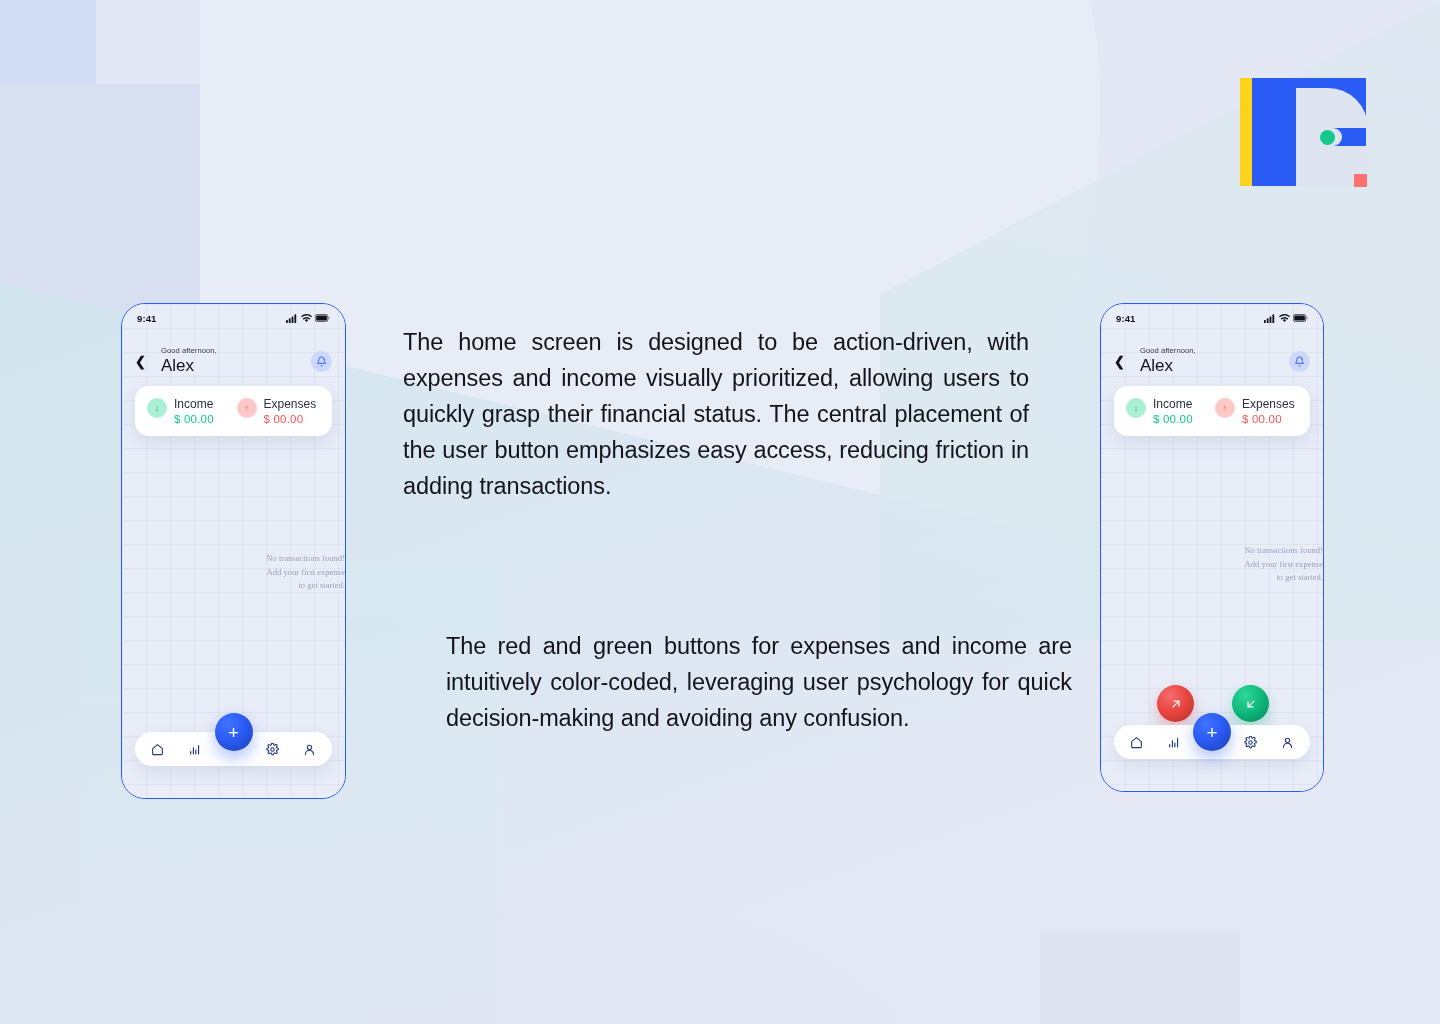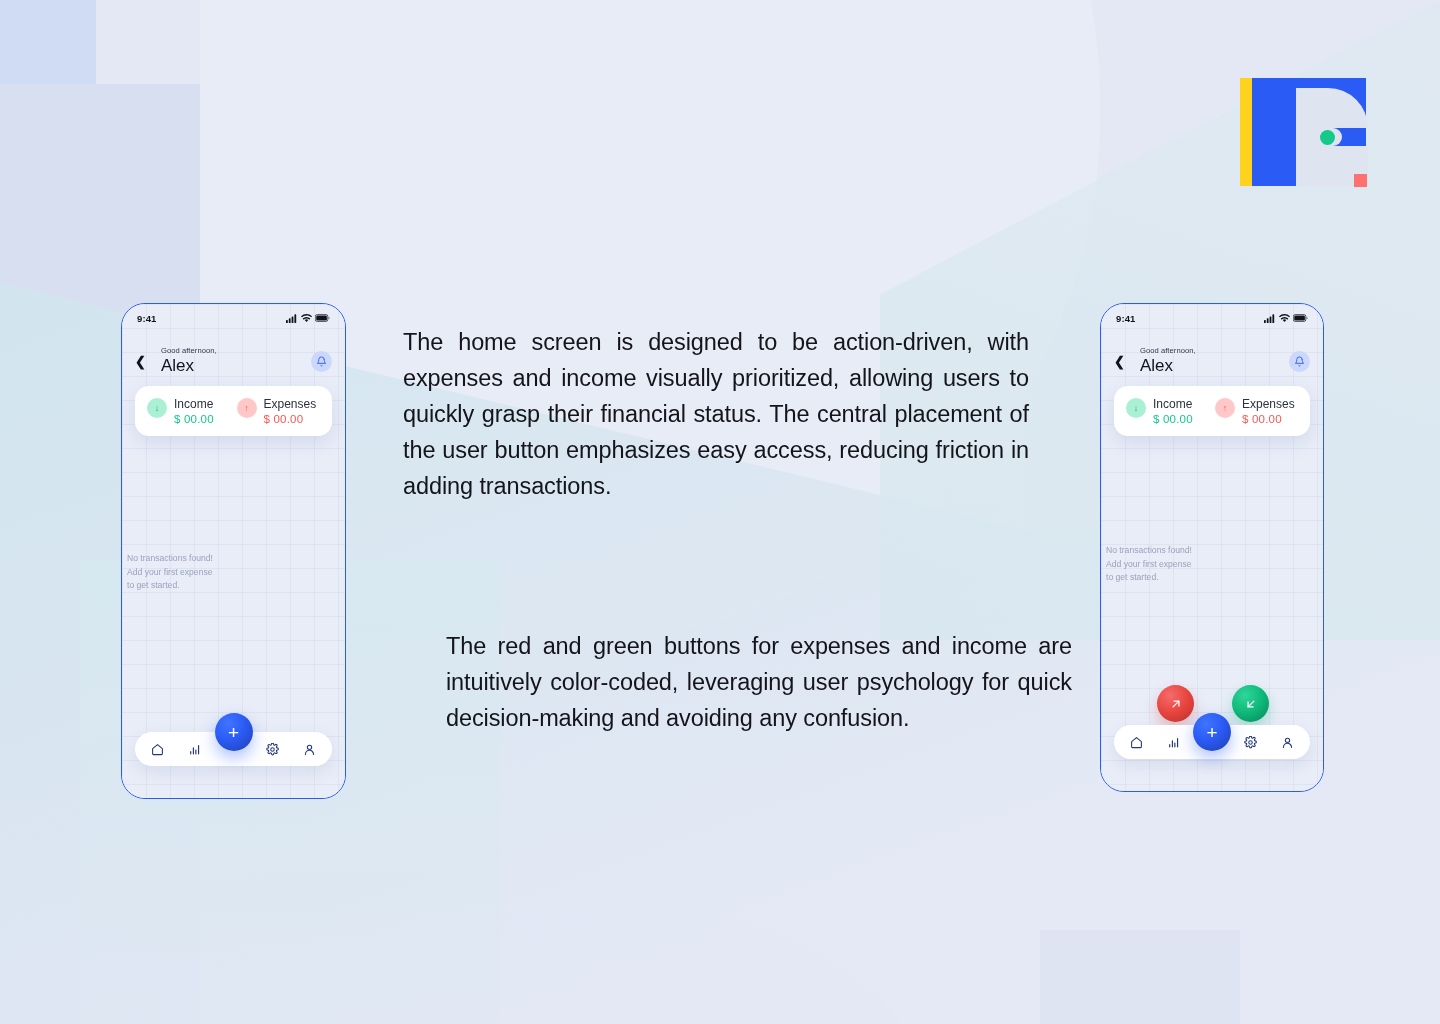--- a/index.html
+++ b/index.html
@@ -121,23 +121,24 @@
              font-size:9px; line-height:1; margin-top:1px; }
   .ico-income { background:#a9f0d4; color:#18a97c; }
   .ico-expense{ background:#ffc8c8; color:#f25a5a; }
   .sum-label { font-size:12px; color:#2c3040; }
   .sum-value { font-size:11.5px; margin-top:2px; letter-spacing:.2px; }
   .val-income { color:#14c98a; }
   .val-expense{ color:#fc5555; }
 
   
   .empty {
-    position:absolute; left:5px; right:0; top:248px;
-    text-align:left; font-size:8.6px; line-height:13.6px;
+    position:absolute; left:16px; right:0; top:248px;
+    text-align:right; font-size:8.6px; line-height:13.6px;
     color:#9aa2bb;
+    font-family:Liberation Serif, serif;
   }
   .phone-right .empty { top:240px; }
 
   
   .navbar {
     position:absolute; left:13px; right:13px; bottom:32px; height:34px;
     background:rgba(255,255,255,.96); border-radius:18px;
     display:flex; align-items:center; justify-content:space-between;
     padding:0 16px;
     box-shadow:0 6px 16px rgba(110,130,175,.16);

